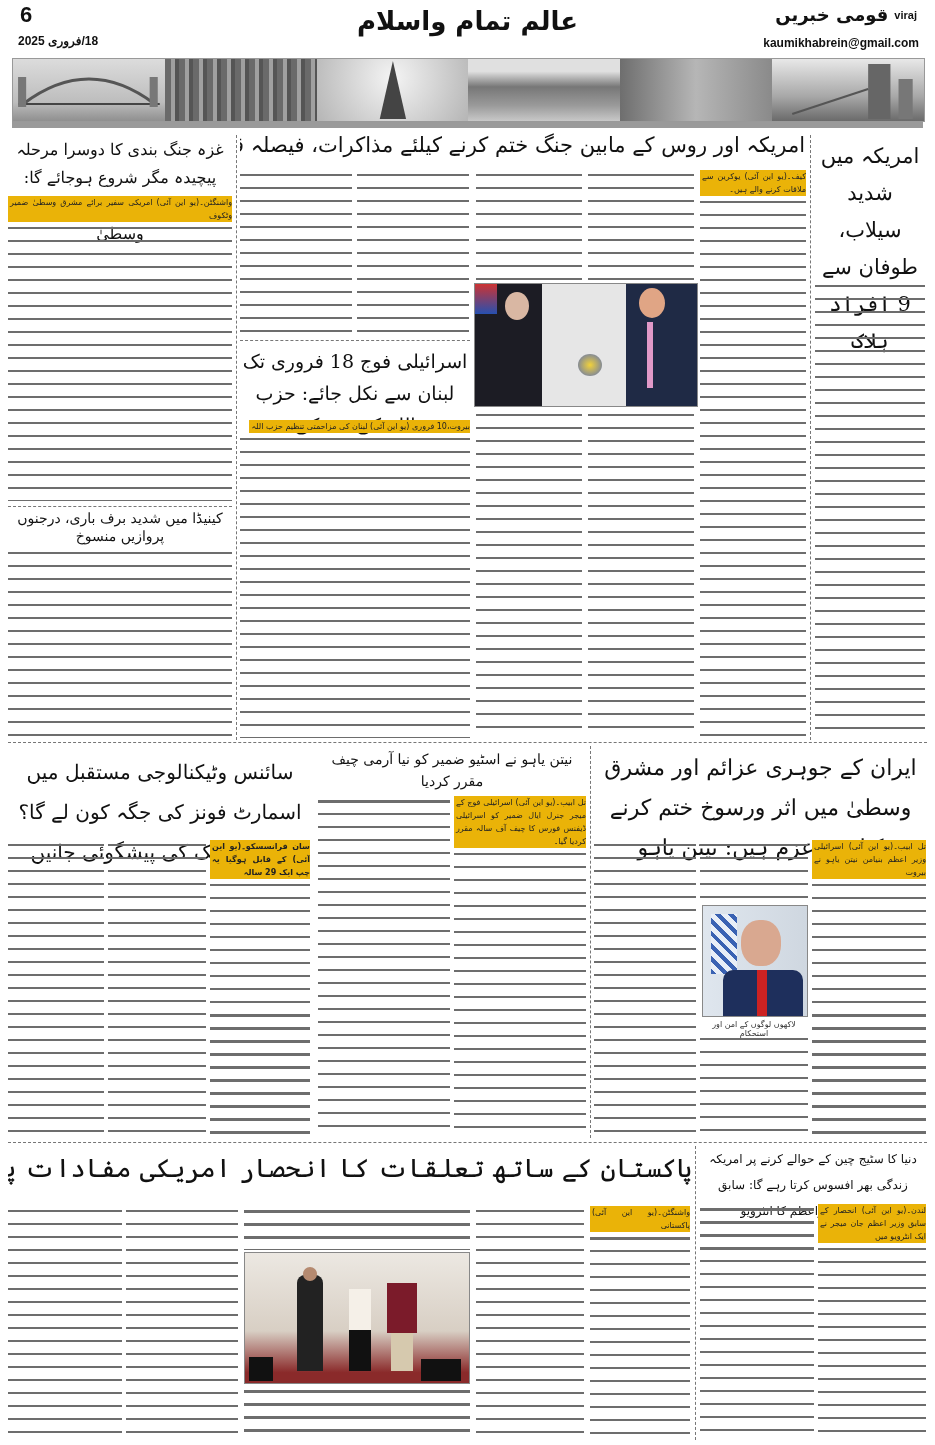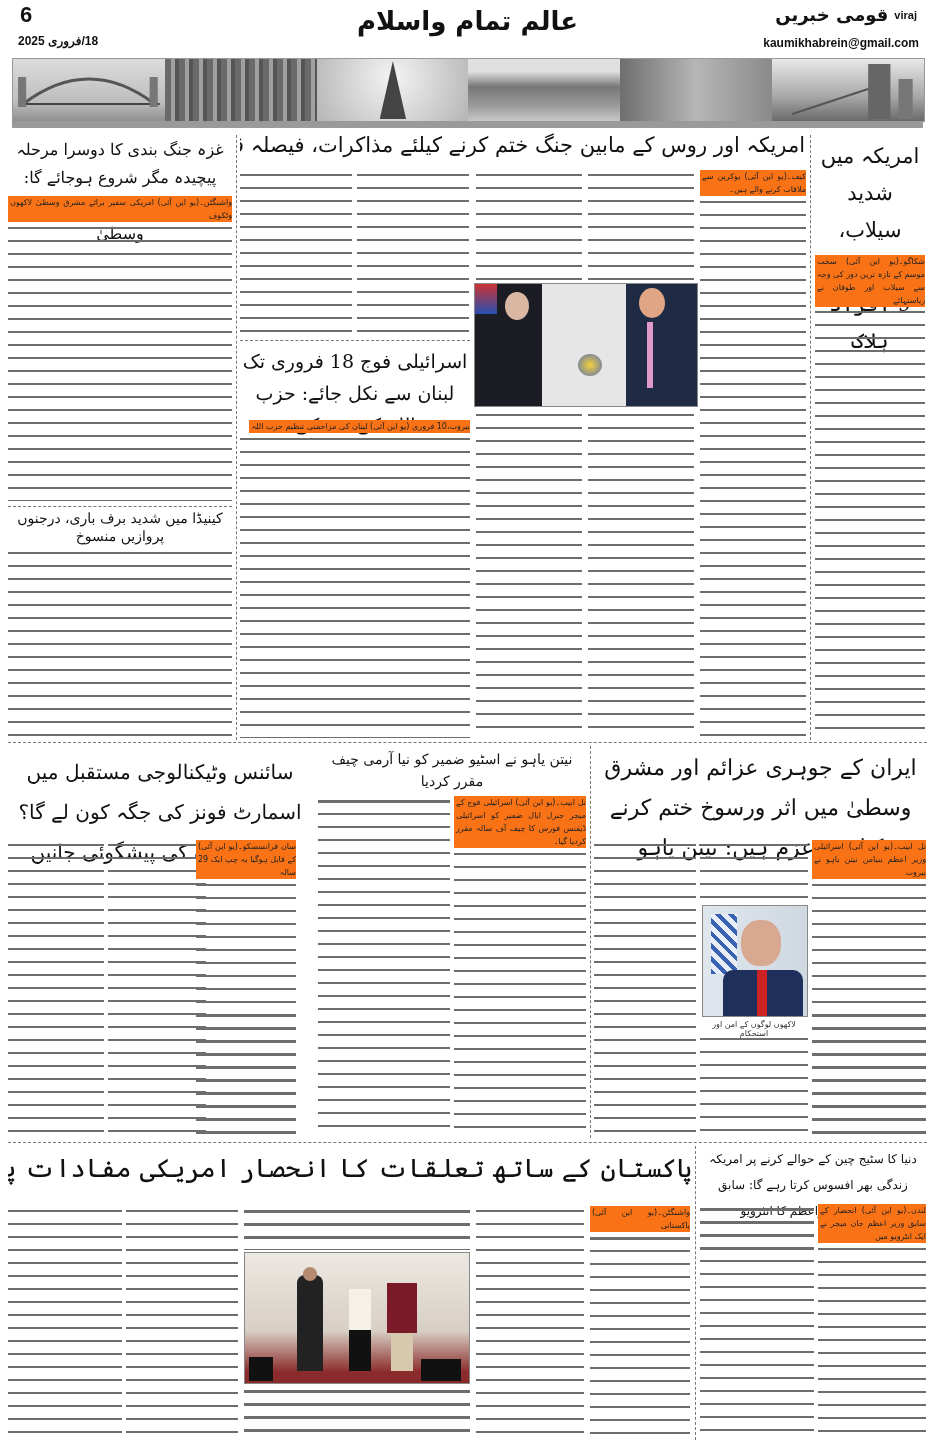--- a/index.html
+++ b/index.html
@@ -19,21 +19,21 @@
   .banner div{flex:1;height:100%;}
   .rule-bar{left:12px;top:122px;width:911px;height:6px;background:#9a9a9a;}
   
   .col{position:absolute;font-size:7px;line-height:13px;color:#333;overflow:hidden;direction:rtl;text-align:justify;}
   .lines{position:absolute;left:0;right:0;bottom:0;
     background:repeating-linear-gradient(to bottom,transparent 0 4px,#6d6d6d 4px 6.5px,transparent 6.5px 13px);}
   .hl{position:absolute;direction:rtl;text-align:center;font-family:"DejaVu Serif",serif;color:#111;line-height:1.25;}
   .vsep{position:absolute;width:0;border-left:1px dashed #777;}
   .hsep{position:absolute;height:0;border-top:1px dashed #777;}
   .photo{position:absolute;overflow:hidden;border:1px solid #888;}
-  .txt{position:relative;z-index:1;background:#f97316;display:inline-block;padding-left:2px;font-size:8px;color:#222;}
+  .txt{position:relative;z-index:1;background:#eab308;display:inline-block;padding-left:2px;font-size:8px;color:#222;}
 </style>
 </head>
 <body>
 
 <div class="abs pg-num">6</div>
 <div class="abs pg-date rtl">18/فروری 2025</div>
 <div class="abs mast">عالم تمام واسلام</div>
 <div class="abs brand">
   <span class="brand-logo">virаj</span>
   <span class="brand-name">قومی خبریں</span>
@@ -62,21 +62,20 @@
         <rect x="95" y="5" width="22" height="55" fill="#666"></rect>
         <rect x="125" y="20" width="14" height="40" fill="#777"></rect>
         <line x1="20" y1="55" x2="95" y2="30" stroke="#555" stroke-width="2"></line>
       </svg>
   </div>
 </div>
 <div class="abs rule-bar"></div>
 
 <div class="hl" style="left:815px;top:138px;width:110px;font-size:21px;line-height:37px;">امریکہ میں شدید سیلاب، طوفان سے 9 افراد ہلاک</div>
 <div class="col" style="left:815px;top:255px;width:110px;height:485px;">
-  <span class="txt">شکاگو۔(یو این آئی) سخت موسم کے تازہ ترین دور کی وجہ سے سیلاب اور طوفان نے ریاستہائے</span>
   <div class="lines" style="top:26px;"></div>
 </div>
 <div class="vsep" style="left:810px;top:135px;height:605px;"></div>
 
 <div class="hl" style="left:240px;top:132px;width:565px;font-size:21px;white-space:nowrap;overflow:hidden;">امریکہ اور روس کے مابین جنگ ختم کرنے کیلئے مذاکرات، فیصلہ قبول نہیں کریں گے: یوکرین</div>
 <div class="col" style="left:700px;top:170px;width:106px;height:568px;">
   <span class="txt">کیف۔(یو این آئی) یوکرین سے ملاقات کرنے والے ہیں۔</span>
   <div class="lines" style="top:14px;"></div>
 </div>
 <div class="col" style="left:588px;top:170px;width:106px;height:112px;">
@@ -108,21 +107,21 @@
 <div class="hsep" style="left:240px;top:340px;width:230px;"></div>
 <div class="hl" style="left:240px;top:345px;width:230px;font-size:19px;line-height:32px;">اسرائیلی فوج 18 فروری تک لبنان سے نکل جائے: حزب اللہ کی دھمکی</div>
 <div class="col" style="left:240px;top:420px;width:230px;height:318px;">
   <span class="txt">بیروت،10 فروری (یو این آئی) لبنان کی مزاحمتی تنظیم حزب اللہ</span>
   <div class="lines" style="top:14px;"></div>
 </div>
 <div class="vsep" style="left:236px;top:135px;height:605px;"></div>
 
 <div class="hl" style="left:8px;top:136px;width:224px;font-size:16px;line-height:28px;">غزہ جنگ بندی کا دوسرا مرحلہ پیچیدہ مگر شروع ہوجائے گا: امریکی سفیر برائے مشرق وسطیٰ</div>
 <div class="col" style="left:8px;top:196px;width:224px;height:305px;">
-  <span class="txt">واشنگٹن۔(یو این آئی) امریکی سفیر برائے مشرق وسطیٰ لاکھوں وٹکوف</span>
+  <span class="txt">واشنگٹن۔(یو این آئی) امریکی سفیر برائے مشرق وسطیٰ ضمیر وٹکوف</span>
   <div class="lines" style="top:14px;"></div>
 </div>
 <div class="hsep" style="left:8px;top:506px;width:224px;"></div>
 <div class="hl" style="left:8px;top:510px;width:224px;font-size:14px;">کینیڈا میں شدید برف باری، درجنوں پروازیں منسوخ</div>
 <div class="col" style="left:8px;top:534px;width:224px;height:204px;">
   <div class="lines" style="top:14px;"></div>
 </div>
 
 <div class="hsep" style="left:8px;top:742px;width:919px;"></div>
 
@@ -152,21 +151,21 @@
 <div class="hl" style="left:318px;top:748px;width:268px;font-size:14px;line-height:22px;">نیتن یاہو نے اسٹیو ضمیر کو نیا آرمی چیف مقرر کردیا</div>
 <div class="col" style="left:454px;top:796px;width:132px;height:342px;">
   <span class="txt">تل ابیب۔(یو این آئی) اسرائیلی فوج کے میجر جنرل ایال ضمیر کو اسرائیلی ڈیفنس فورس کا چیف آف سالہ مقرر کردیا گیا۔</span>
   <div class="lines" style="top:40px;"></div>
 </div>
 <div class="col" style="left:318px;top:796px;width:132px;height:342px;">
     <div class="lines" style="top:0;"></div>
   </div>
 
 <div class="hl" style="left:10px;top:752px;width:300px;font-size:20px;line-height:40px;">سائنس وٹیکنالوجی مستقبل میں اسمارٹ فونز کی جگہ کون لے گا؟ ایلون مسک کی پیشگوئی جانیں</div>
-<div class="col" style="left:196px;top:840px;width:100px;height:298px;">
+<div class="col" style="left:210px;top:840px;width:100px;height:298px;font-weight:bold;">
   <span class="txt">سان فرانسسکو۔(یو این آئی) کے قابل ہوگیا یہ چپ ایک 29 سالہ</span>
   <div class="lines" style="top:14px;"></div>
 </div>
 <div class="col" style="left:108px;top:840px;width:98px;height:298px;">
     <div class="lines" style="top:0;"></div>
   </div>
 <div class="col" style="left:8px;top:840px;width:96px;height:298px;">
     <div class="lines" style="top:0;"></div>
   </div>
 

